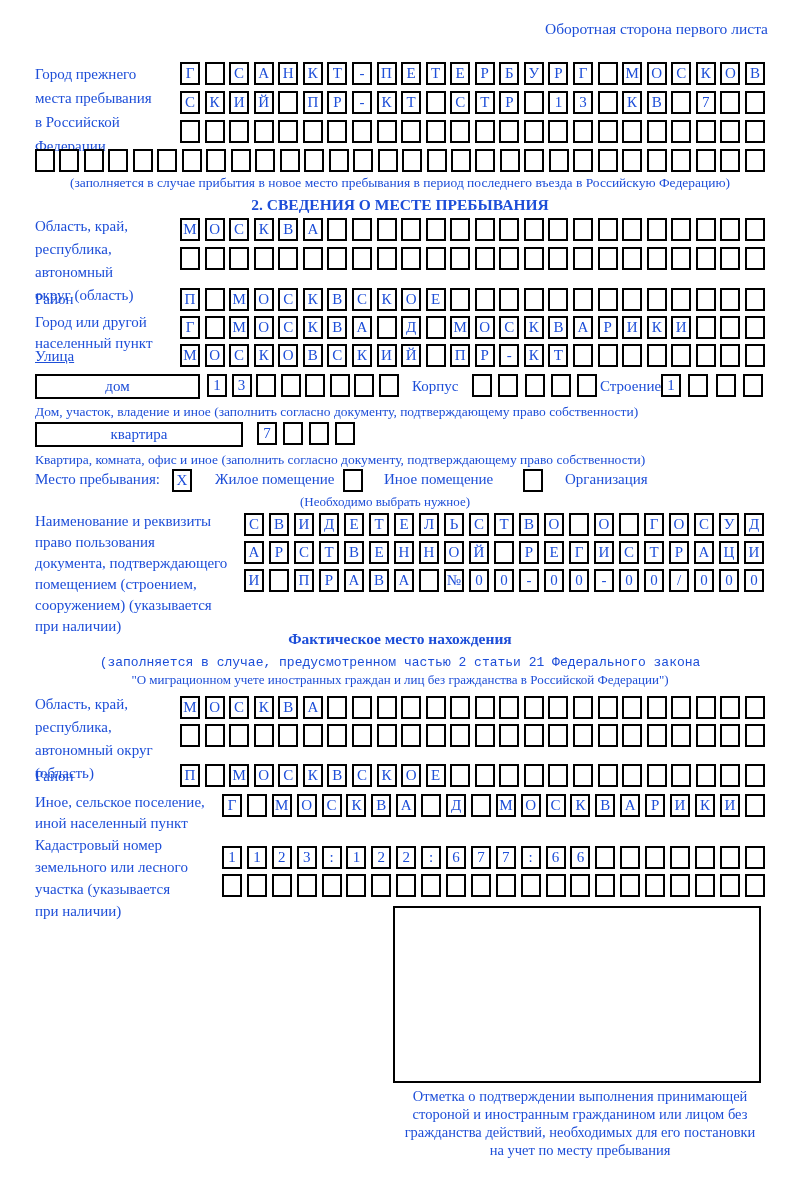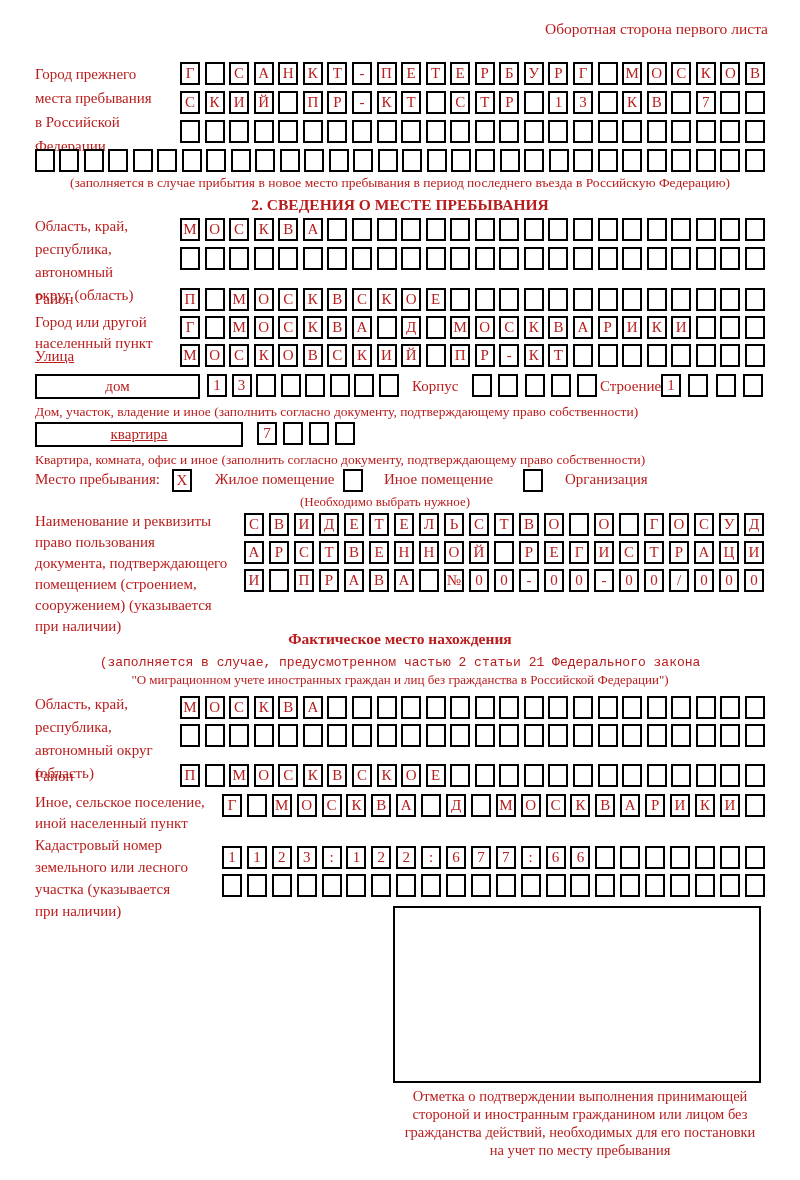--- a/index.html
+++ b/index.html
@@ -1,18 +1,18 @@
 <!DOCTYPE html>
 <html><head>
 <meta charset="utf-8">
 <style>
   html,body{margin:0;padding:0;background:#fff;}
   .page{
     position:relative;width:800px;height:1180px;background:#fff;
-    font-family:"Liberation Serif","DejaVu Serif",serif;color:#b91c1c;overflow:hidden;
+    font-family:"Liberation Serif","DejaVu Serif",serif;color:#1d4ed8;overflow:hidden;
   }
   .hdr{position:absolute;top:20px;right:32px;font-size:15.5px;}
   .lblcol{position:absolute;font-size:15px;}
   .lblcol div{white-space:nowrap;}
   .lbl{position:absolute;font-size:15px;white-space:nowrap;}
   .note{position:absolute;left:0;width:800px;text-align:center;font-size:13.5px;white-space:nowrap;}
   .lnote{position:absolute;font-size:13px;white-space:nowrap;}
   .sect-title{position:absolute;left:0;width:800px;text-align:center;font-weight:bold;font-size:15.5px;}
   .boxrow{position:absolute;display:flex;justify-content:space-between;height:23px;}
   .cell{
@@ -322,21 +322,21 @@
     </div>
   <div class="lbl" style="left:600px;top:378px;">Строение</div>
   <div class="boxrow" style="left:661px;top:374px;width:102px;">
       <span class="cell">1</span>
       <span class="cell"></span>
       <span class="cell"></span>
       <span class="cell"></span>
     </div>
   <div class="lnote" style="left:35px;top:404px;font-size:13.5px;">Дом, участок, владение и иное (заполнить согласно документу, подтверждающему право собственности)</div>
 
-  <div class="fieldbox" style="left:35px;top:422px;width:208px;text-decoration:underline;">квартира</div>
+  <div class="fieldbox" style="left:35px;top:422px;width:208px;">квартира</div>
   <div class="boxrow" style="left:257px;top:422px;width:98px;">
       <span class="cell">7</span>
       <span class="cell"></span>
       <span class="cell"></span>
       <span class="cell"></span>
     </div>
   <div class="lnote" style="left:35px;top:452px;font-size:13.5px;">Квартира, комната, офис и иное (заполнить согласно документу, подтверждающему право собственности)</div>
 
   <div class="lbl" style="left:35px;top:471px;">Место пребывания:</div>
   <span class="cell single" style="left:172px;top:469px;">X</span>

